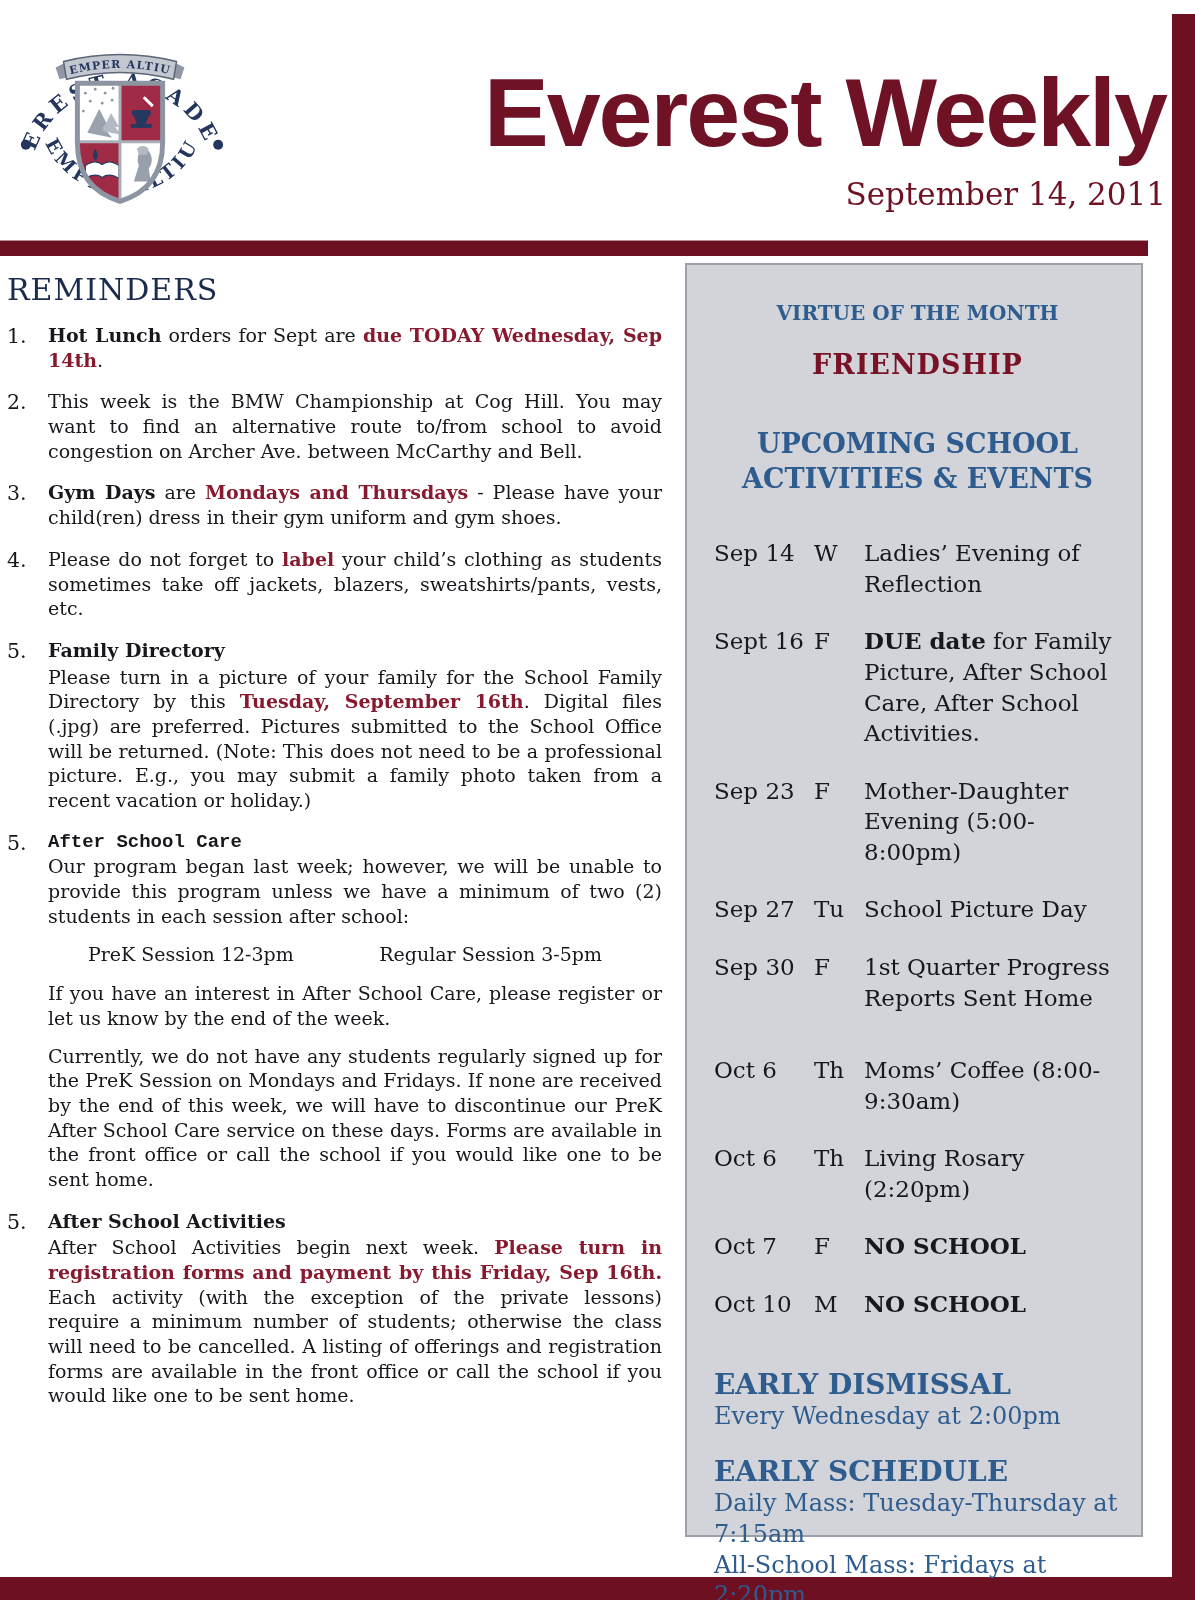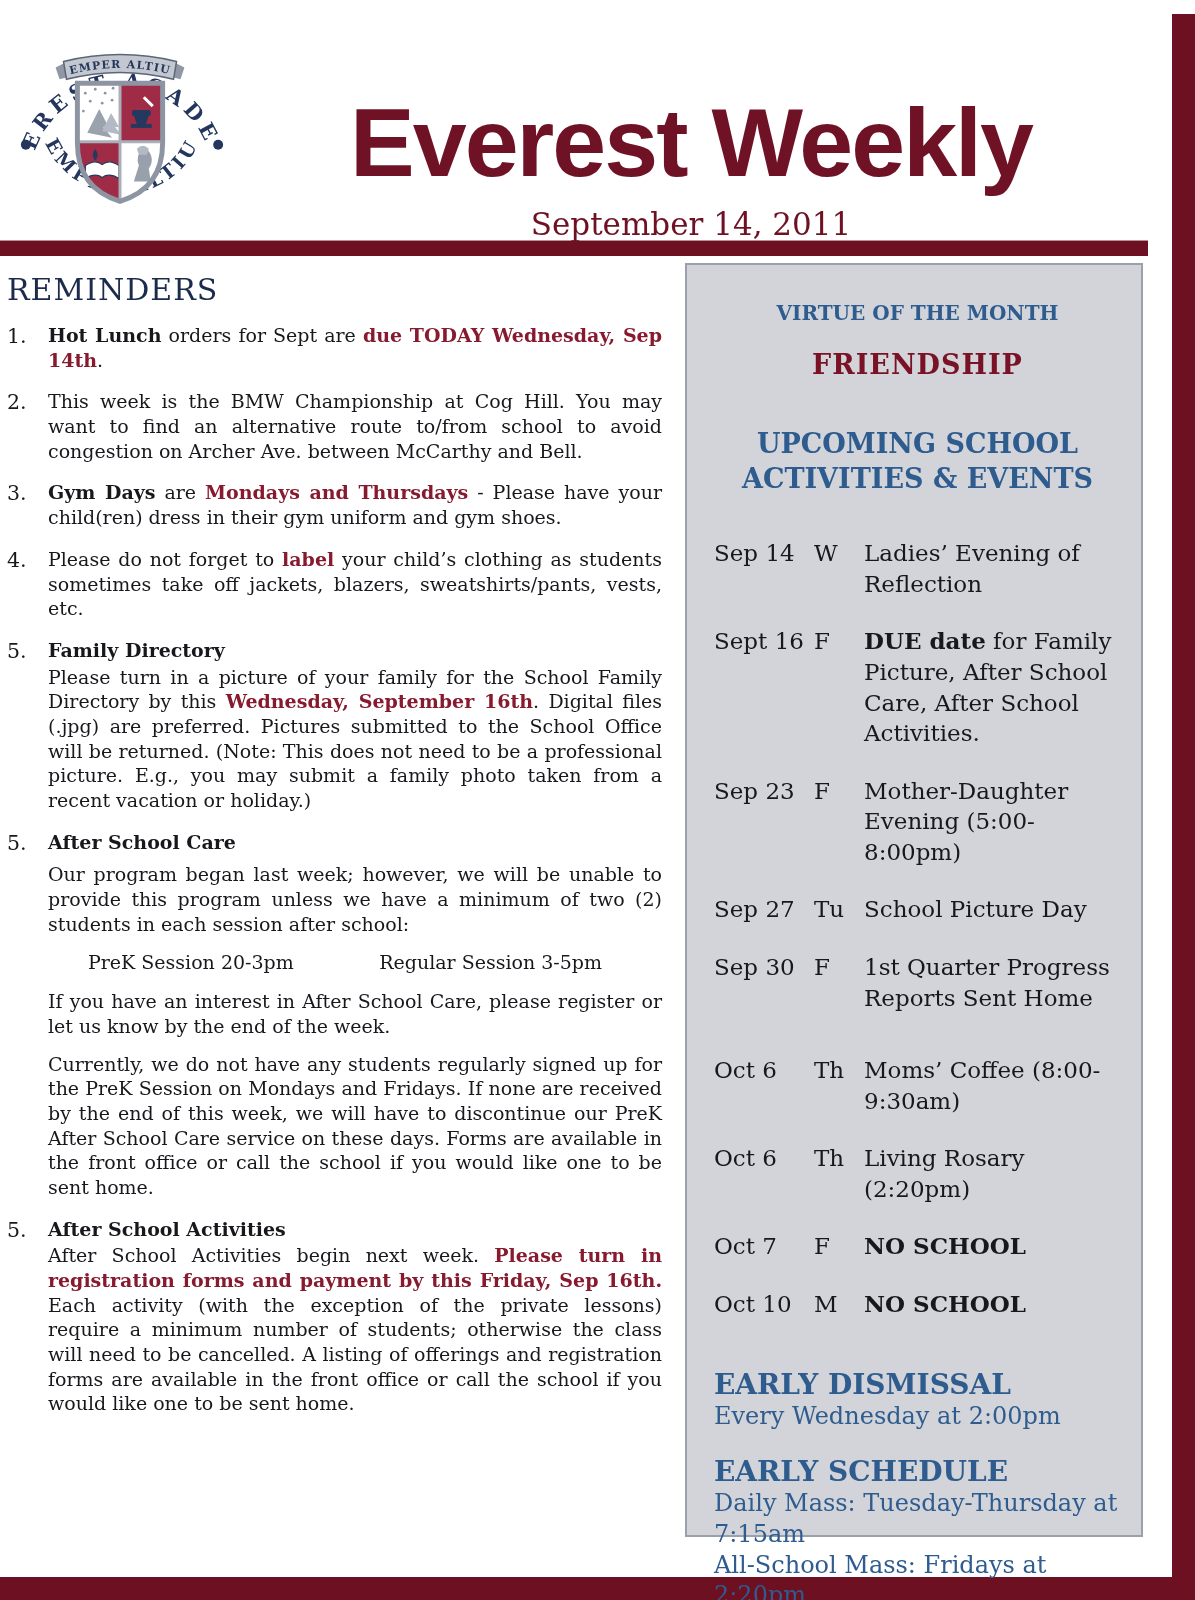--- a/index.html
+++ b/index.html
@@ -6,21 +6,21 @@
   body{
     width:1195px;height:1600px;position:relative;background:#ffffff;
     font-family:"DejaVu Serif","Liberation Serif",serif;color:#17181c;overflow:hidden;
   }
   
   .right-bar{position:absolute;top:14px;right:0;width:23px;height:1586px;background:#6c1022;}
   .bottom-bar{position:absolute;left:0;bottom:0;width:1195px;height:23px;background:#6c1022;}
   .header-rule{position:absolute;left:0;top:240px;width:1148px;height:15px;background:#6c1022;border-top:1px solid #b9909a;}
   
   .logo{position:absolute;left:8px;top:2px;width:228px;height:232px;}
-  .header-text{position:absolute;left:231px;top:62px;width:920px;text-align:center;margin-top:30px;}
+  .header-text{position:absolute;left:246px;top:62px;width:920px;text-align:right;}
   .page-title{
     font-family:"Liberation Sans","DejaVu Sans",sans-serif;font-weight:900;
     font-size:97px;line-height:1.05;color:#701225;letter-spacing:-2px;margin:0;
   }
   .page-date{font-size:31px;color:#6e1123;margin-top:12px;}
   
   .main-left{position:absolute;left:7px;top:272px;width:655px;}
   .reminders-title{font-size:30px;color:#1b2b4d;letter-spacing:1px;margin:0 0 16px 0;font-weight:normal;}
   .item{display:flex;margin-bottom:17px;}
   .item .num{flex:none;width:41px;font-size:20.5px;line-height:1.3;}
@@ -159,31 +159,31 @@
     <div class="num">4.</div>
     <div class="content">
         <p><span>Please do not forget to </span><span class="m">label</span><span> your child’s clothing as students sometimes take off jackets, blazers, sweatshirts/pants, vests, etc.</span></p>
       </div>
   </div>
 
   <div class="item">
     <div class="num">5.</div>
     <div class="content">
       <p class="item-heading" style="margin-bottom:2px;">Family Directory</p>
-      <p><span>Please turn in a picture of your family for the School Family Directory by this </span><span class="m">Wednesday, September 16th</span><span>.  Digital files (.jpg) are preferred.  Pictures submitted to the School Office will be returned.  (Note: This does not need to be a professional picture. E.g., you may submit a family photo taken from a recent vacation or holiday.)</span></p>
+      <p><span>Please turn in a picture of your family for the School Family Directory by this </span><span class="m">Tuesday, September 16th</span><span>.  Digital files (.jpg) are preferred.  Pictures submitted to the School Office will be returned.  (Note: This does not need to be a professional picture. E.g., you may submit a family photo taken from a recent vacation or holiday.)</span></p>
     </div>
   </div>
 
   <div class="item">
     <div class="num">5.</div>
     <div class="content">
-      <p class="item-heading" style="margin-bottom:8px;">After School Care</p>
+      <p class="item-heading" style="margin-bottom:0;font-family:Liberation Mono, monospace;">After School Care</p>
       <p><span>Our program began last week; however, we will be unable to provide this program unless we have a minimum of two (2) students in each session after school:</span></p>
       <div class="sessions">
-        <span>PreK Session 20-3pm</span>
+        <span>PreK Session 12-3pm</span>
         <span>Regular Session 3-5pm</span>
       </div>
       <p><span>If you have an interest in After School Care, please register or let us know by the end of the week.</span></p>
       <p><span>Currently, we do not have any students regularly signed up for the PreK Session on Mondays and Fridays. If none are received by the end of this week, we will have to discontinue our PreK After School Care service on these days.  Forms are available in the front office or call the school if you would like one to be sent home.</span></p>
     </div>
   </div>
 
   <div class="item">
     <div class="num">5.</div>
     <div class="content">

